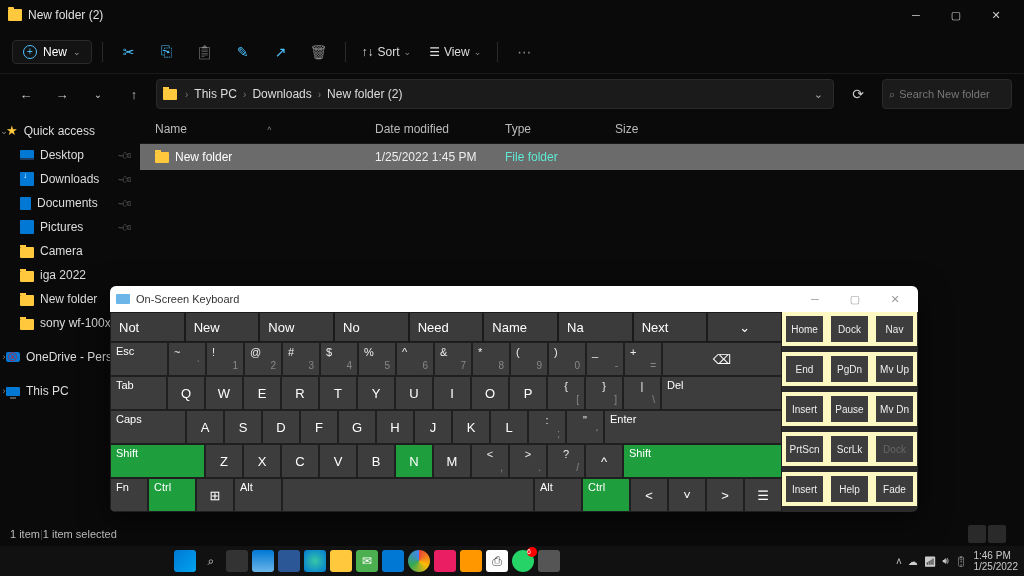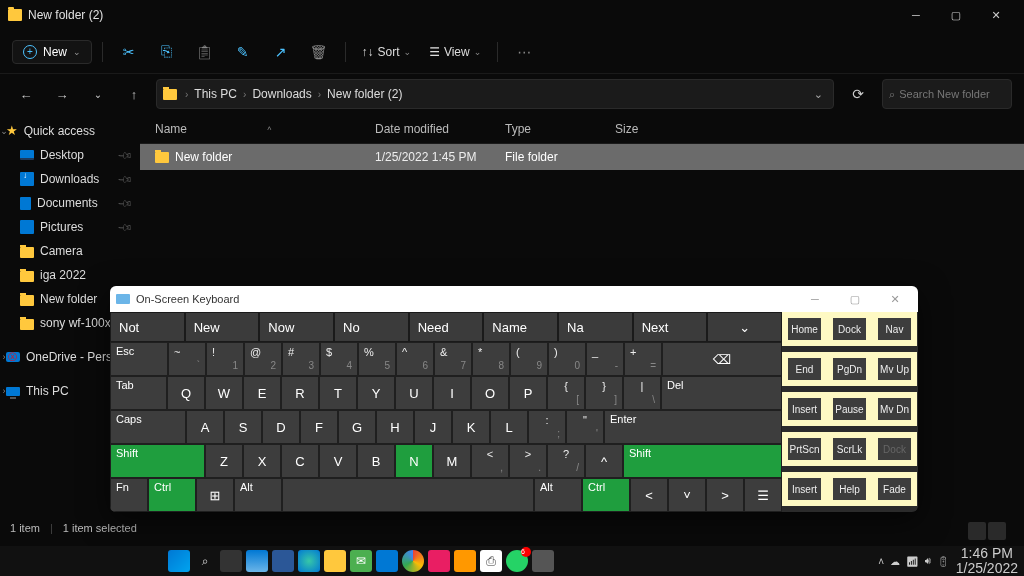--- a/index.html
+++ b/index.html
@@ -54,22 +54,22 @@
 .sorta{color:#888;font-size:8px;margin-left:30px}
 .col2{width:130px}
 .col3{width:110px}
 .col4{width:60px}
 .filerow{display:flex;height:26px;align-items:center;font-size:12px}
 .filerow.sel{background:#6b6b6b}
 .filerow .ficon{width:14px;height:11px;background:#ffc83d;border-radius:1px;margin:0 6px 0 15px;position:relative}
 .filerow .ficon:before{content:"";position:absolute;top:-2px;left:0;width:6px;height:2px;background:#ffc83d}
 .c1{width:235px;display:flex;align-items:center}
 .c2{width:130px;color:#eee}
-.c3{width:110px;color:#ffffff}
-.status{position:absolute;bottom:30px;left:0;height:24px;display:flex;align-items:flex-start;padding:0 10px;gap:10px;font-size:11px;color:#bbb;background:#0a0a0a;width:100%}
+.c3{width:110px;color:#5eead4}
+.status{position:absolute;bottom:30px;left:0;height:24px;display:flex;align-items:center;padding:0 10px;font-size:11px;color:#bbb;background:#0a0a0a;width:100%}
 .status .ssep{color:#444}
 .status .vbtns{margin-left:auto;display:flex;gap:2px;padding-right:8px}
 .status .vbtn{width:18px;height:18px;background:#2a2a2a;border-radius:2px}
 
 
 .osk{position:absolute;left:110px;top:286px;width:808px;background:#2b2b2b;border-radius:6px;box-shadow:0 8px 30px rgba(0,0,0,0.6);overflow:hidden}
 .osk-tb{height:26px;background:#fff;display:flex;align-items:center;padding:0 6px;color:#333;font-size:11px;gap:6px}
 .osk-tb .kic{width:14px;height:10px;background:#6bb5e8;border-radius:1px}
 .osk-tb .obtn{margin-left:auto;width:34px;text-align:center;color:#999;font-size:11px}
 .osk-body{padding:0;display:flex}
@@ -78,30 +78,30 @@
 .sugrow{display:flex;height:30px}
 .sug{flex:1;display:flex;align-items:center;padding:0 8px;color:#fff;font-size:13px;border:1px solid #1a1a1a;background:#3b3b3b}
 .sugs{width:45px}
 .krow{display:flex;height:34px}
 .key{background:#3d3d3d;border:1px solid #1f1f1f;display:flex;flex-direction:column;justify-content:center;padding:2px 5px;color:#fff;font-size:13px;position:relative}
 .key.special{font-size:11px;align-items:flex-start;justify-content:flex-start}
 .key.ctr{align-items:center}
 .key .top{font-size:11px;color:#eee;line-height:1}
 .key .bot{font-size:10px;color:#888;line-height:1;margin-top:3px;align-self:flex-end}
 .key.hl{background:#1f9e3e}
-.skey{width:45px;height:34px;background:#3d3d3d;border:6px solid #fef9c3;display:flex;align-items:center;justify-content:center;font-size:10px;color:#eee}
+.skey{width:45px;height:34px;background:#3d3d3d;border:4px solid #fef9c3;display:flex;align-items:center;justify-content:center;font-size:10px;color:#eee}
 .skey.dim{color:#666}
 
 
 .taskbar{position:absolute;bottom:0;left:0;right:0;height:30px;background:#111;display:flex;align-items:center;padding:0 6px}
 .tbcenter{margin:0 auto;display:flex;gap:4px;align-items:center}
 .tico{width:22px;height:22px;border-radius:3px;display:flex;align-items:center;justify-content:center;font-size:12px}
 .tico.win{background:linear-gradient(135deg,#0078d4,#00a4ef)}
 .tray{margin-left:auto;display:flex;align-items:center;gap:6px;color:#ccc;font-size:10px}
-.tray .clk{text-align:center;line-height:1.1;font-size:14px}
+.tray .clk{text-align:left;line-height:1.1;font-size:10px}
 </style>
 </head>
 <body>
 
 <div class="titlebar">
   <div class="ticon"></div>
   <div class="title">New folder (2)</div>
   <div class="winbtns">
     <div class="winbtn">─</div>
     <div class="winbtn">▢</div>

